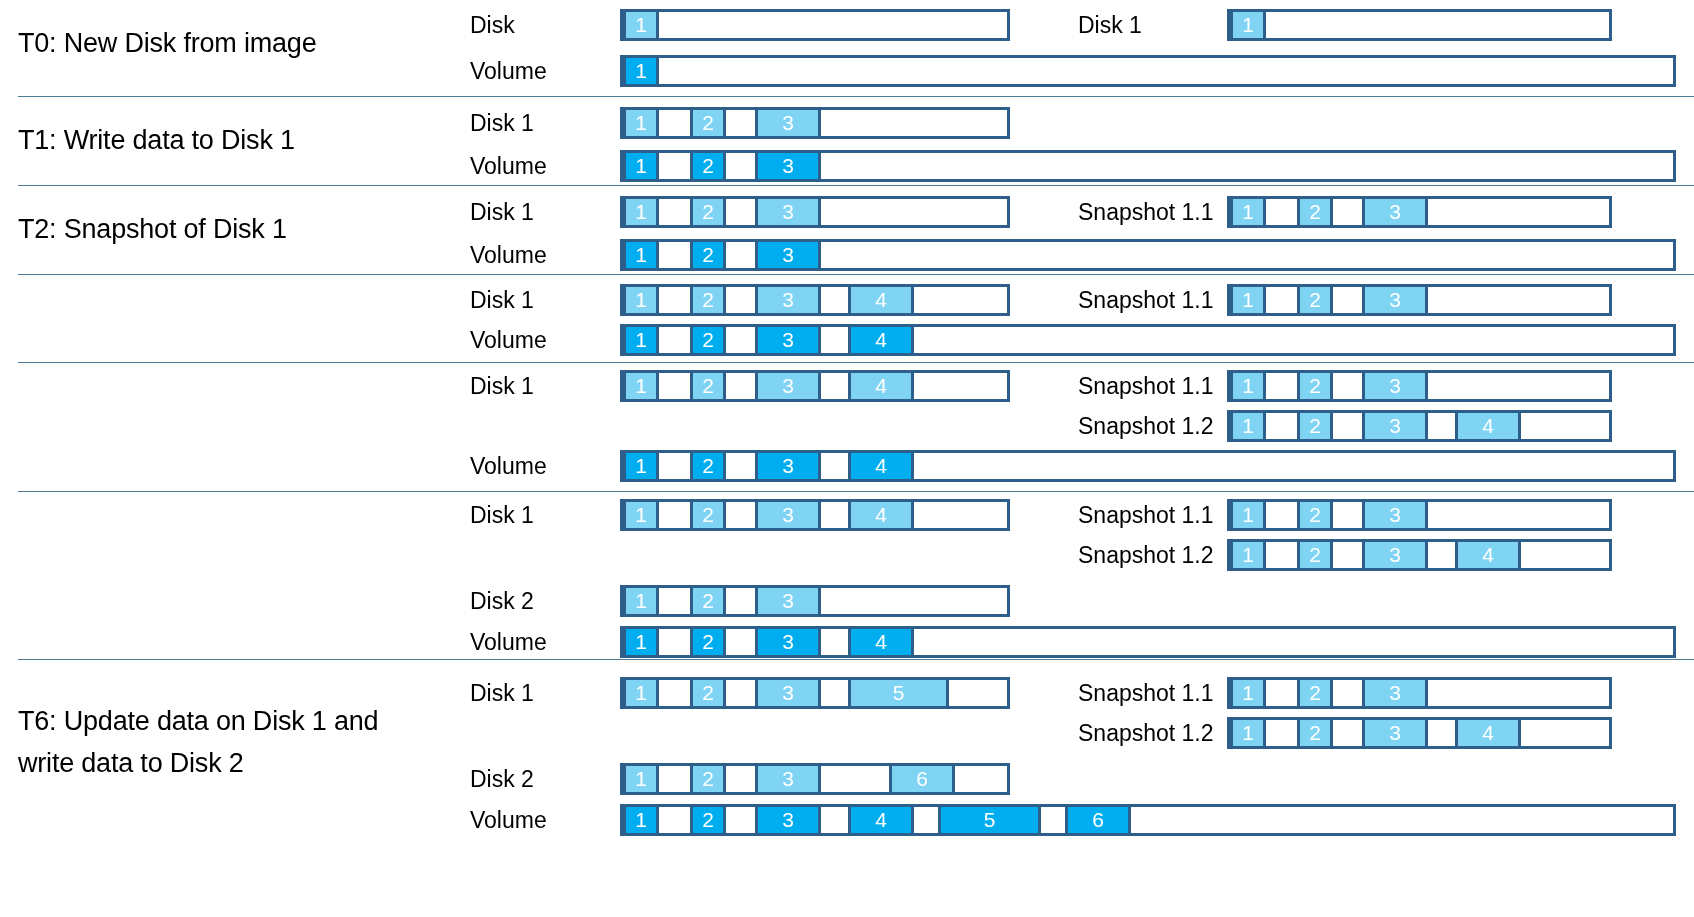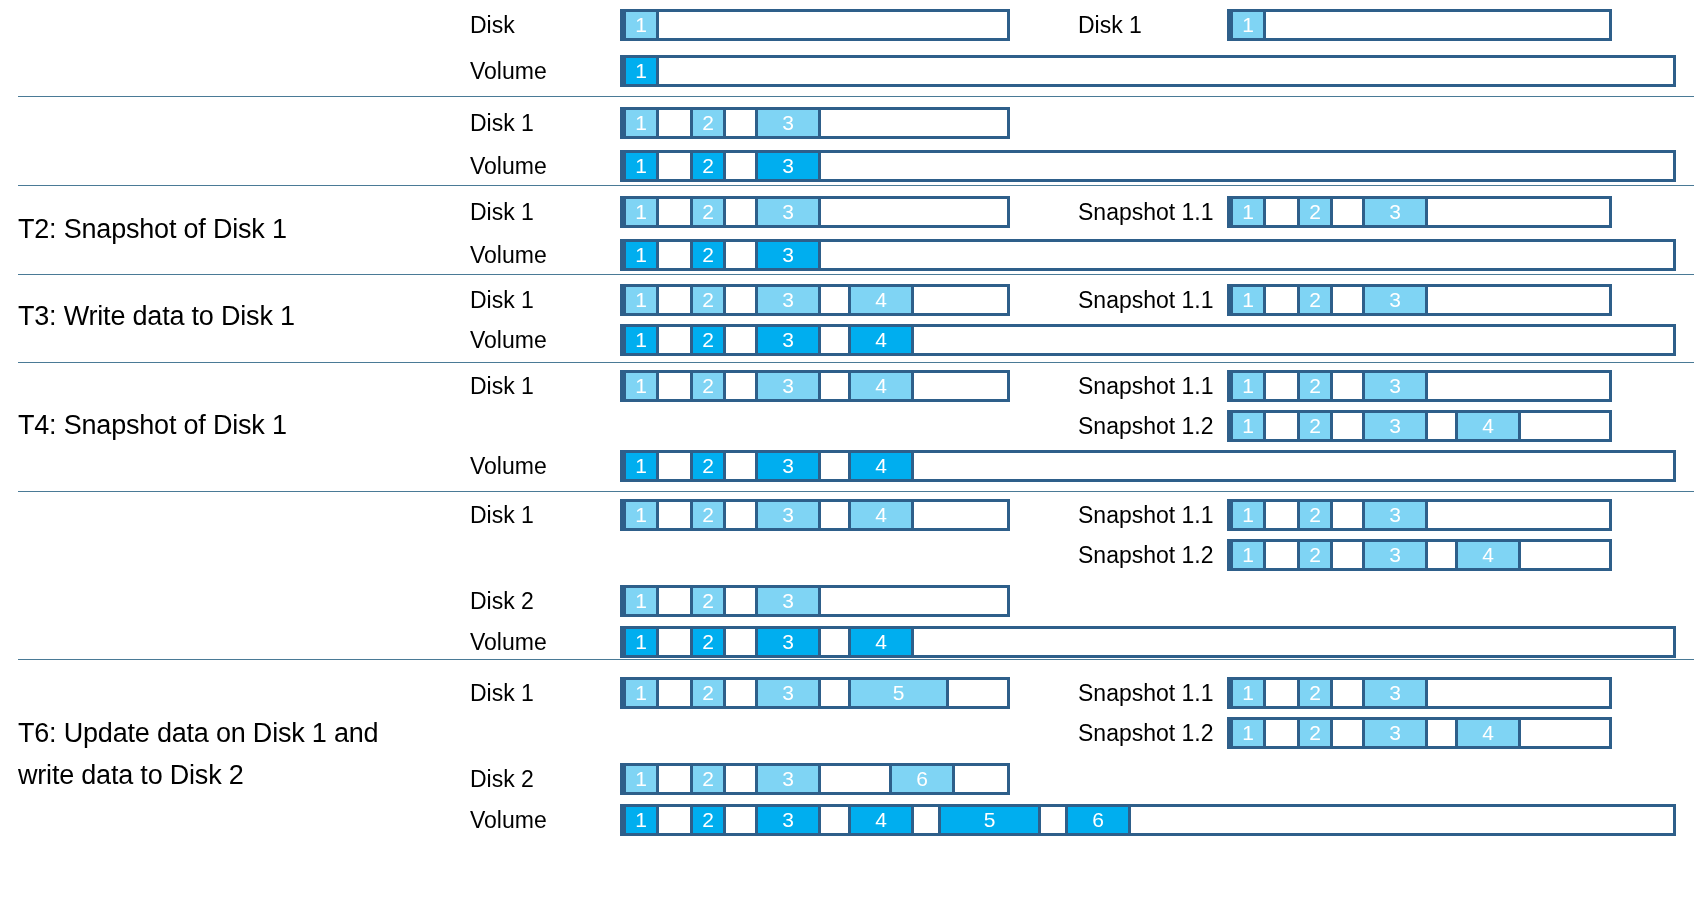--- a/index.html
+++ b/index.html
@@ -88,20 +88,21 @@
     overflow: hidden;
   }
   .block.light { background: #7fd4f4; }
   .block.dark  { background: #00aeef; }
 </style>
 </head>
 <body>
 
 <div id="diagram">
     <div class="row" style="top: 0px; height: 96px;">
+      <div class="step-label" style="top: 22px;">T0: New Disk from image</div>
       <div class="track" style="top: 8px; left: 470px; width: 1040px;">
         <div class="track-name">Disk</div>
         <div class="bar" style="left: 150px; width: 390px;">
           <div class="block light" style="left: 0px; width: 36px;">1</div>
         </div>
       </div>
       <div class="track" style="top: 8px; left: 1078px; width: 560px;">
         <div class="track-name">Disk 1</div>
         <div class="bar" style="left: 149px; width: 385px;">
           <div class="block light" style="left: 0px; width: 36px;">1</div>
@@ -109,20 +110,21 @@
       </div>
       <div class="track" style="top: 54px; left: 470px; width: 1040px;">
         <div class="track-name">Volume</div>
         <div class="bar" style="left: 150px; width: 1056px;">
           <div class="block dark" style="left: 0px; width: 36px;">1</div>
         </div>
       </div>
     </div>
     <div class="row-sep" style="top: 96px;"></div>
     <div class="row" style="top: 97px; height: 88px;">
+      <div class="step-label" style="top: 22px;">T1: Write data to Disk 1</div>
       <div class="track" style="top: 9px; left: 470px; width: 1040px;">
         <div class="track-name">Disk 1</div>
         <div class="bar" style="left: 150px; width: 390px;">
           <div class="block light" style="left: 0px; width: 36px;">1</div>
           <div class="block light" style="left: 67px; width: 36px;">2</div>
           <div class="block light" style="left: 132px; width: 66px;">3</div>
         </div>
       </div>
       <div class="track" style="top: 52px; left: 470px; width: 1040px;">
         <div class="track-name">Volume</div>
@@ -156,21 +158,20 @@
         <div class="track-name">Volume</div>
         <div class="bar" style="left: 150px; width: 1056px;">
           <div class="block dark" style="left: 0px; width: 36px;">1</div>
           <div class="block dark" style="left: 67px; width: 36px;">2</div>
           <div class="block dark" style="left: 132px; width: 66px;">3</div>
         </div>
       </div>
     </div>
     <div class="row-sep" style="top: 274px;"></div>
     <div class="row" style="top: 275px; height: 87px;">
-      <div class="step-label" style="top: 20px;">T3: Write data to Disk 1</div>
       <div class="track" style="top: 8px; left: 470px; width: 1040px;">
         <div class="track-name">Disk 1</div>
         <div class="bar" style="left: 150px; width: 390px;">
           <div class="block light" style="left: 0px; width: 36px;">1</div>
           <div class="block light" style="left: 67px; width: 36px;">2</div>
           <div class="block light" style="left: 132px; width: 66px;">3</div>
           <div class="block light" style="left: 225px; width: 66px;">4</div>
         </div>
       </div>
       <div class="track" style="top: 8px; left: 1078px; width: 560px;">
@@ -186,21 +187,20 @@
         <div class="bar" style="left: 150px; width: 1056px;">
           <div class="block dark" style="left: 0px; width: 36px;">1</div>
           <div class="block dark" style="left: 67px; width: 36px;">2</div>
           <div class="block dark" style="left: 132px; width: 66px;">3</div>
           <div class="block dark" style="left: 225px; width: 66px;">4</div>
         </div>
       </div>
     </div>
     <div class="row-sep" style="top: 362px;"></div>
     <div class="row" style="top: 363px; height: 128px;">
-      <div class="step-label" style="top: 41px;">T4: Snapshot of Disk 1</div>
       <div class="track" style="top: 6px; left: 470px; width: 1040px;">
         <div class="track-name">Disk 1</div>
         <div class="bar" style="left: 150px; width: 390px;">
           <div class="block light" style="left: 0px; width: 36px;">1</div>
           <div class="block light" style="left: 67px; width: 36px;">2</div>
           <div class="block light" style="left: 132px; width: 66px;">3</div>
           <div class="block light" style="left: 225px; width: 66px;">4</div>
         </div>
       </div>
       <div class="track" style="top: 6px; left: 1078px; width: 560px;">
@@ -271,21 +271,21 @@
         <div class="bar" style="left: 150px; width: 1056px;">
           <div class="block dark" style="left: 0px; width: 36px;">1</div>
           <div class="block dark" style="left: 67px; width: 36px;">2</div>
           <div class="block dark" style="left: 132px; width: 66px;">3</div>
           <div class="block dark" style="left: 225px; width: 66px;">4</div>
         </div>
       </div>
     </div>
     <div class="row-sep" style="top: 659px;"></div>
     <div class="row" style="top: 660px; height: 257px;">
-      <div class="step-label" style="top: 52px;">T6: Update data on Disk 1 and write data to Disk 2</div>
+      <div class="step-label" style="top: 40px;">T6: Update data on Disk 1 and write data to Disk 2</div>
       <div class="track" style="top: 16px; left: 470px; width: 1040px;">
         <div class="track-name">Disk 1</div>
         <div class="bar" style="left: 150px; width: 390px;">
           <div class="block light" style="left: 0px; width: 36px;">1</div>
           <div class="block light" style="left: 67px; width: 36px;">2</div>
           <div class="block light" style="left: 132px; width: 66px;">3</div>
           <div class="block light" style="left: 225px; width: 101px;">5</div>
         </div>
       </div>
       <div class="track" style="top: 16px; left: 1078px; width: 560px;">

